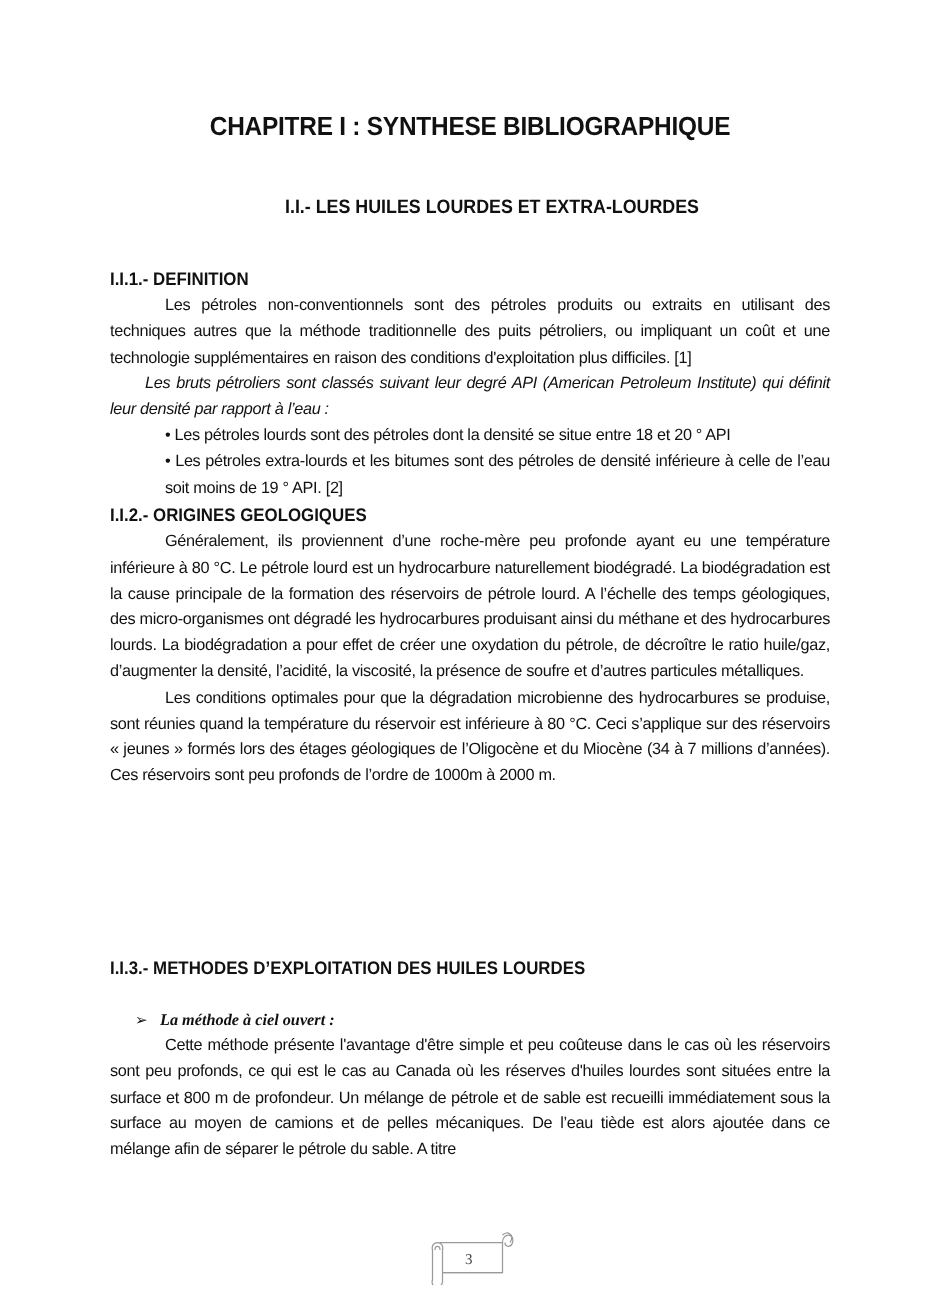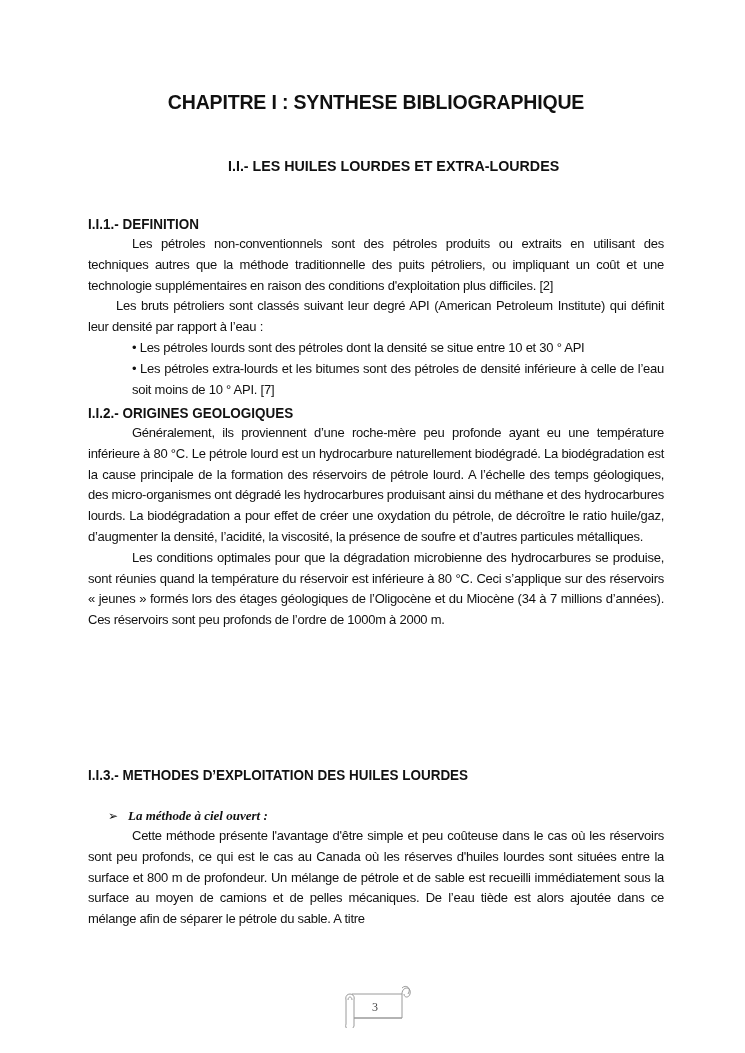--- a/index.html
+++ b/index.html
@@ -61,20 +61,21 @@
       line-height: 20.8px;
       text-align: justify;
       margin: 0;
       letter-spacing: -0.25px;
     }
     .indent {
       text-indent: 44px;
     }
     .indent-small {
       text-indent: 28px;
+      font-style: italic;
     }
     .bullet {
       font-size: 13px;
       line-height: 20.8px;
       text-align: justify;
       margin: 0 0 0 44px;
       letter-spacing: -0.25px;
     }
     .method-heading {
       font-size: 13px;
@@ -111,24 +112,24 @@
 <body>
 
 <div class="page">
 
   <div class="chapter-title">CHAPITRE I : SYNTHESE BIBLIOGRAPHIQUE</div>
 
   <div class="section-title">I.I.- LES HUILES LOURDES ET EXTRA-LOURDES</div>
 
   <div class="subsection" style="top:214px;">
     <p class="sub-heading">I.I.1.- DEFINITION</p>
-    <p class="para indent">Les pétroles non-conventionnels sont des pétroles produits ou extraits en utilisant des techniques autres que la méthode traditionnelle des puits pétroliers, ou impliquant un coût et une technologie supplémentaires en raison des conditions d'exploitation plus difficiles. [2]</p>
+    <p class="para indent">Les pétroles non-conventionnels sont des pétroles produits ou extraits en utilisant des techniques autres que la méthode traditionnelle des puits pétroliers, ou impliquant un coût et une technologie supplémentaires en raison des conditions d'exploitation plus difficiles. [1]</p>
     <p class="para indent-small">Les bruts pétroliers sont classés suivant leur degré API (American Petroleum Institute) qui définit leur densité par rapport à l’eau :</p>
-    <p class="bullet">• Les pétroles lourds sont des pétroles dont la densité se situe entre 10 et 30 ° API</p>
-    <p class="bullet">• Les pétroles extra-lourds et les bitumes sont des pétroles de densité inférieure à celle de l’eau soit moins de 10 ° API. [7]</p>
+    <p class="bullet">• Les pétroles lourds sont des pétroles dont la densité se situe entre 18 et 20 ° API</p>
+    <p class="bullet">• Les pétroles extra-lourds et les bitumes sont des pétroles de densité inférieure à celle de l’eau soit moins de 19 ° API. [2]</p>
   </div>
 
   <div class="subsection" style="top:403px;">
     <p class="sub-heading">I.I.2.- ORIGINES GEOLOGIQUES</p>
     <p class="para indent">Généralement, ils proviennent d’une roche-mère peu profonde ayant eu une température inférieure à 80 °C. Le pétrole lourd est un hydrocarbure naturellement biodégradé. La biodégradation est la cause principale de la formation des réservoirs de pétrole lourd. A l’échelle des temps géologiques, des micro-organismes ont dégradé les hydrocarbures produisant ainsi du méthane et des hydrocarbures lourds. La biodégradation a pour effet de créer une oxydation du pétrole, de décroître le ratio huile/gaz, d’augmenter la densité, l’acidité, la viscosité, la présence de soufre et d’autres particules métalliques.</p>
     <p class="para indent">Les conditions optimales pour que la dégradation microbienne des hydrocarbures se produise, sont réunies quand la température du réservoir est inférieure à 80 °C. Ceci s’applique sur des réservoirs « jeunes » formés lors des étages géologiques de l’Oligocène et du Miocène (34 à 7 millions d’années). Ces réservoirs sont peu profonds de l’ordre de 1000m à 2000 m.</p>
   </div>
 
   <div class="subsection" style="top:765px;">
     <p class="sub-heading">I.I.3.- METHODES D’EXPLOITATION DES HUILES LOURDES</p>

